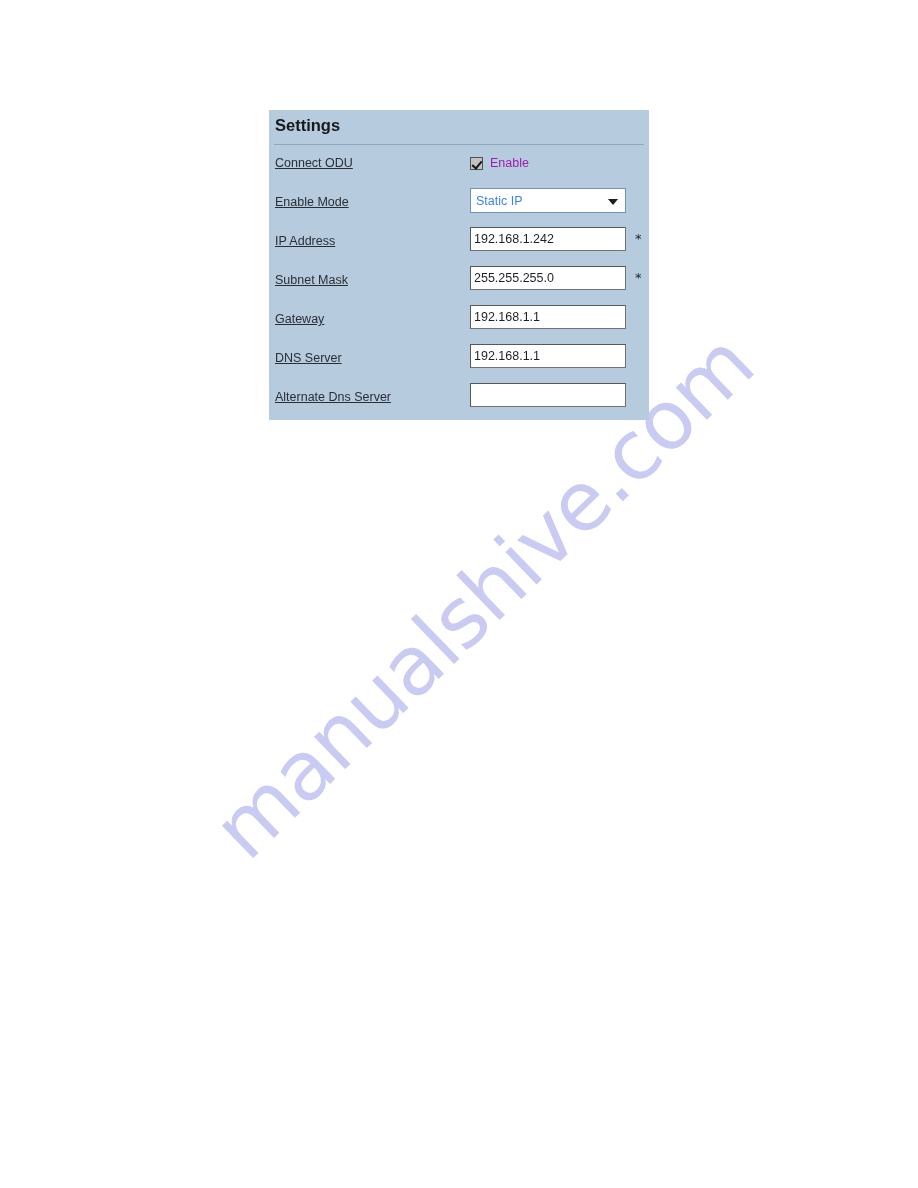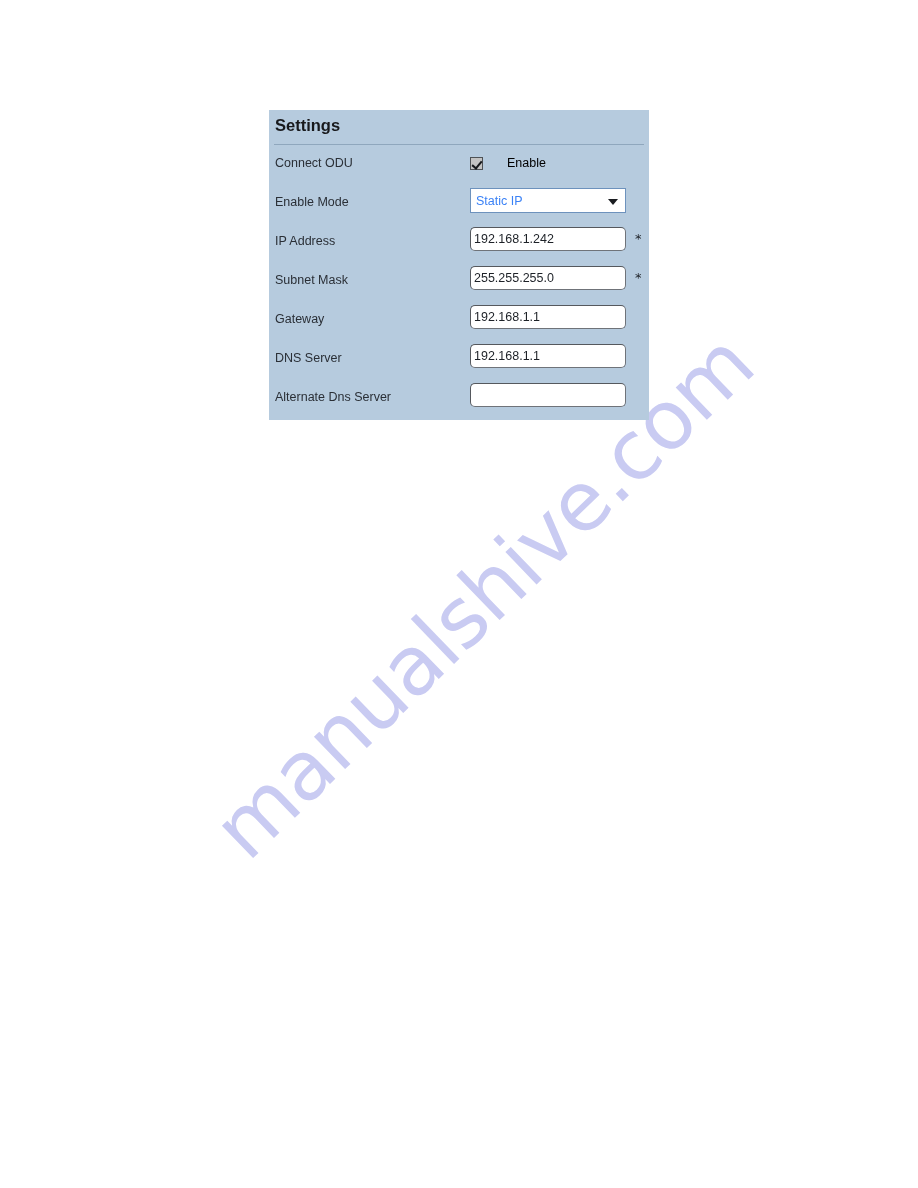--- a/index.html
+++ b/index.html
@@ -95,20 +95,21 @@
     height: 39px;
   }
 
   .row-label {
     position: absolute;
     left: 6px;
     top: 10px;
     font-size: 12.5px;
     color: #2a2f36;
     white-space: nowrap;
+    text-decoration: underline;
   }
 
   .row-control {
     position: absolute;
     left: 201px;
     top: 3px;
   }
 
   
   .text-input {
@@ -117,21 +118,21 @@
     box-sizing: border-box;
     background: #ffffff;
     border: 1px solid #6f7379;
     border-top-color: #55585d;
     border-left-color: #55585d;
     font-family: "Liberation Sans", sans-serif;
     font-size: 12.5px;
     color: #1d2127;
     padding: 0 2px 0 3px;
     outline: none;
-    border-radius: 5px;
+    border-radius: 0;
   }
 
   
   .select-wrap {
     position: relative;
     width: 156px;
     height: 25px;
     box-sizing: border-box;
     background: #ffffff;
     border: 1px solid #6d92bd;
@@ -177,22 +178,22 @@
     left: 3px;
     top: 1px;
     width: 4px;
     height: 8px;
     border: solid #16181b;
     border-width: 0 2px 2px 0;
     transform: rotate(40deg);
   }
   .checkbox-label {
     font-size: 12.5px;
-    color: #000000;
-    margin-left: 24px;
+    color: #a21caf;
+    margin-left: 7px;
   }
 
   .required-star {
     position: absolute;
     left: 366px;
     top: 7px;
     font-size: 13px;
     color: #1d2127;
     font-family: "DejaVu Sans", sans-serif;
   }

